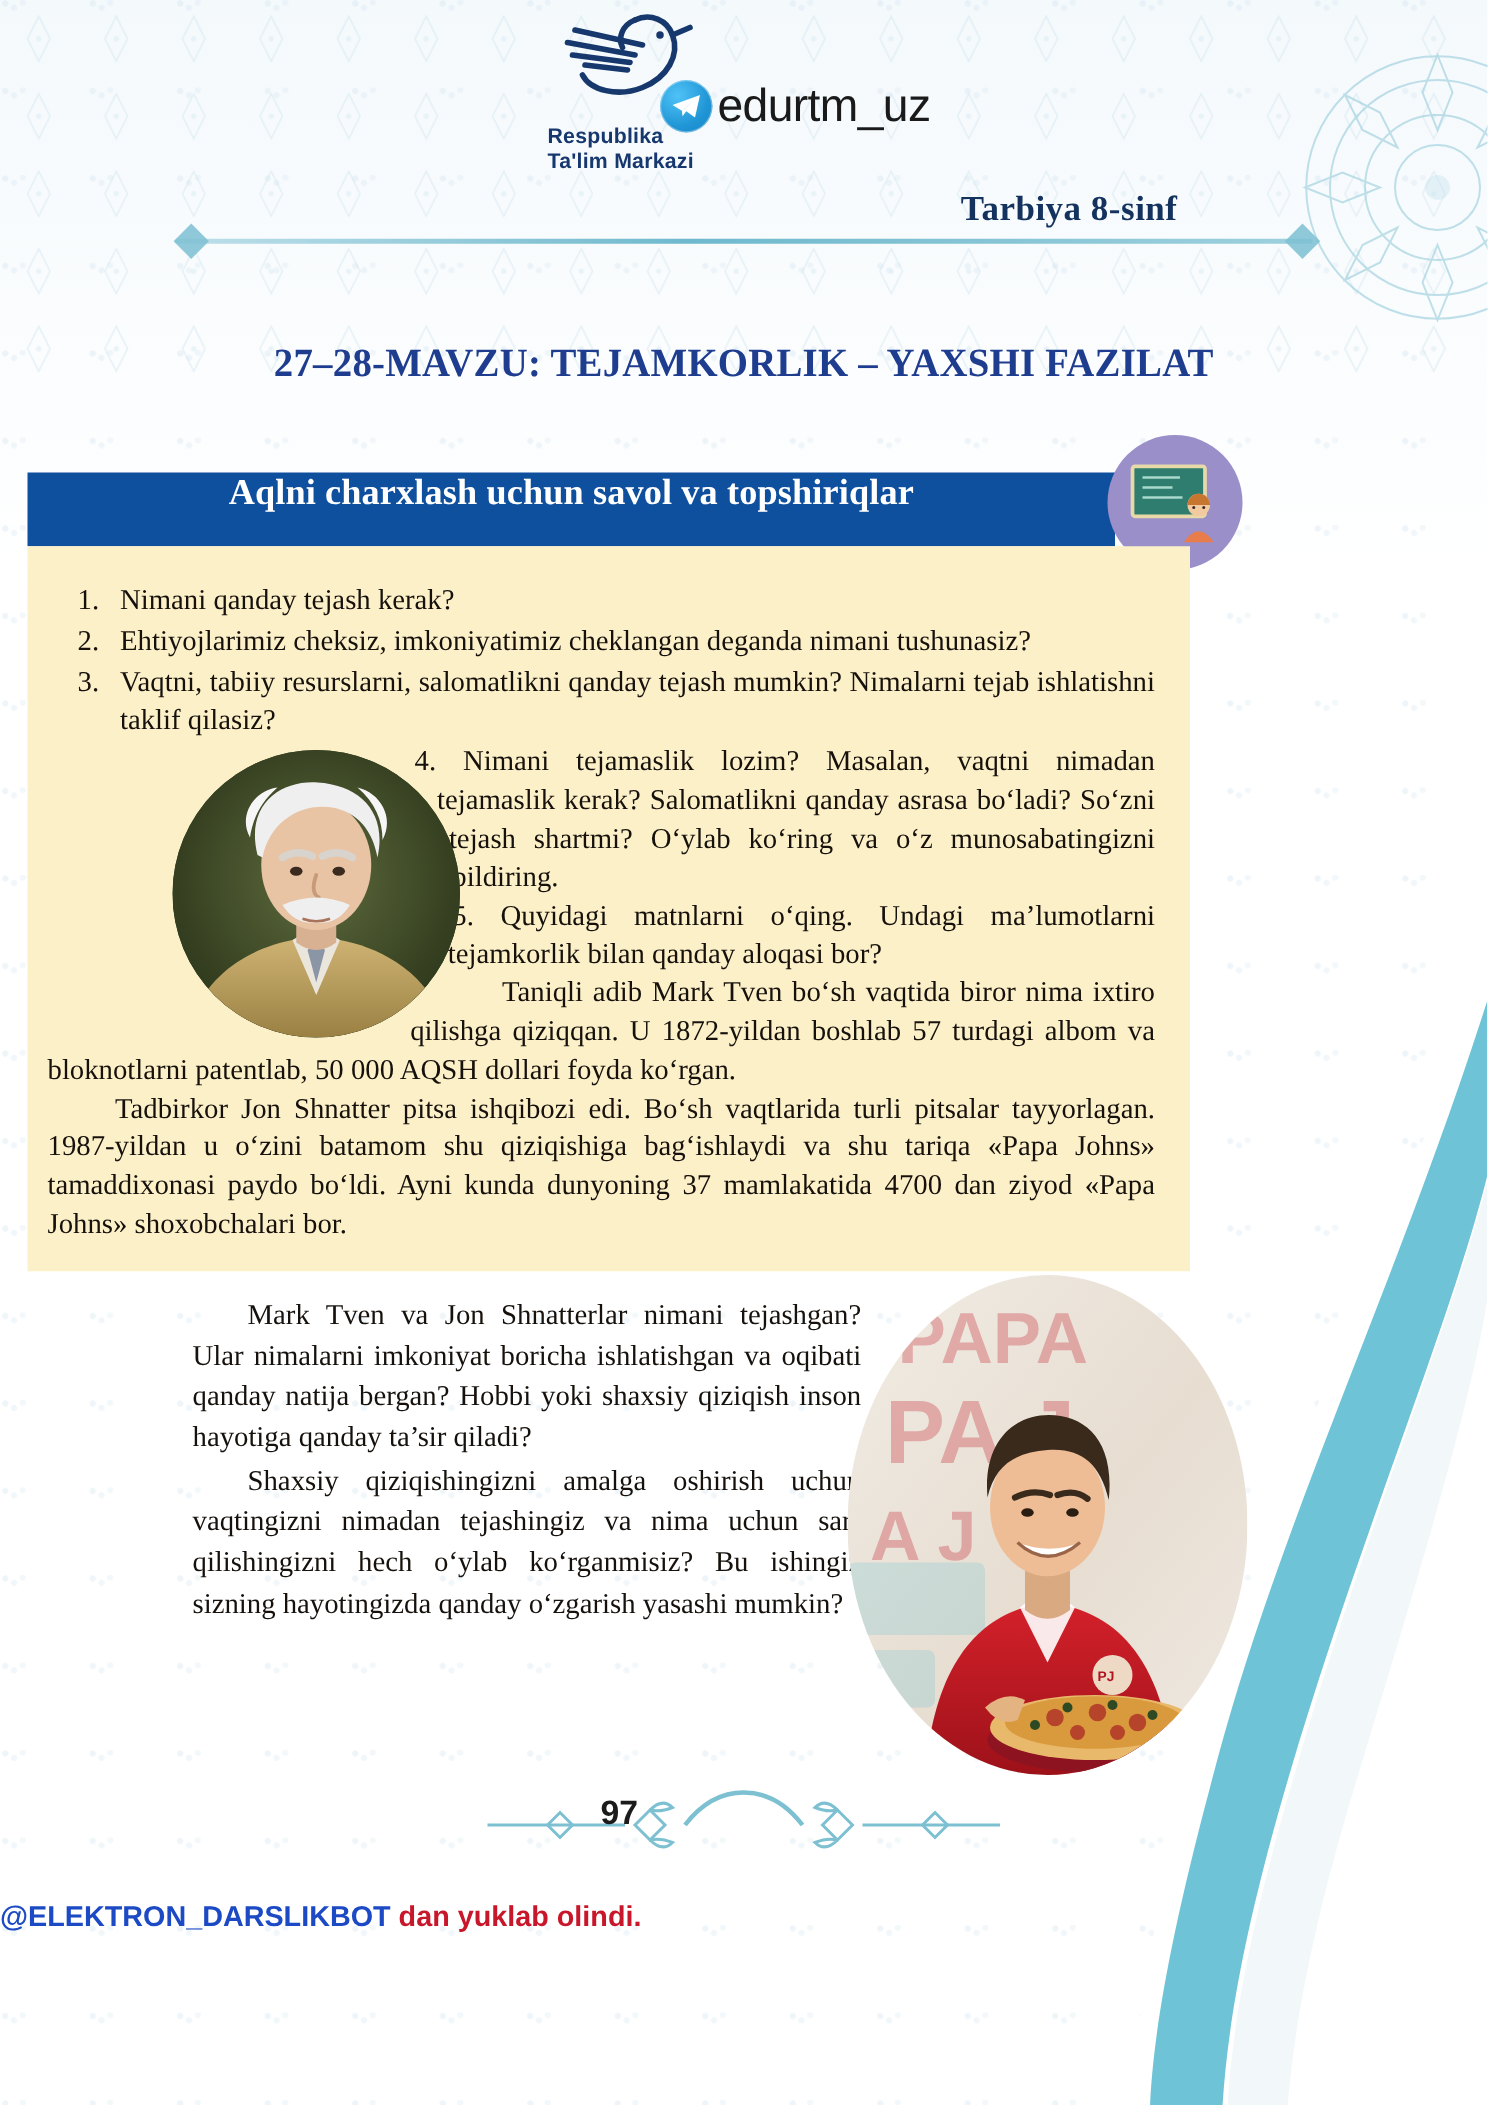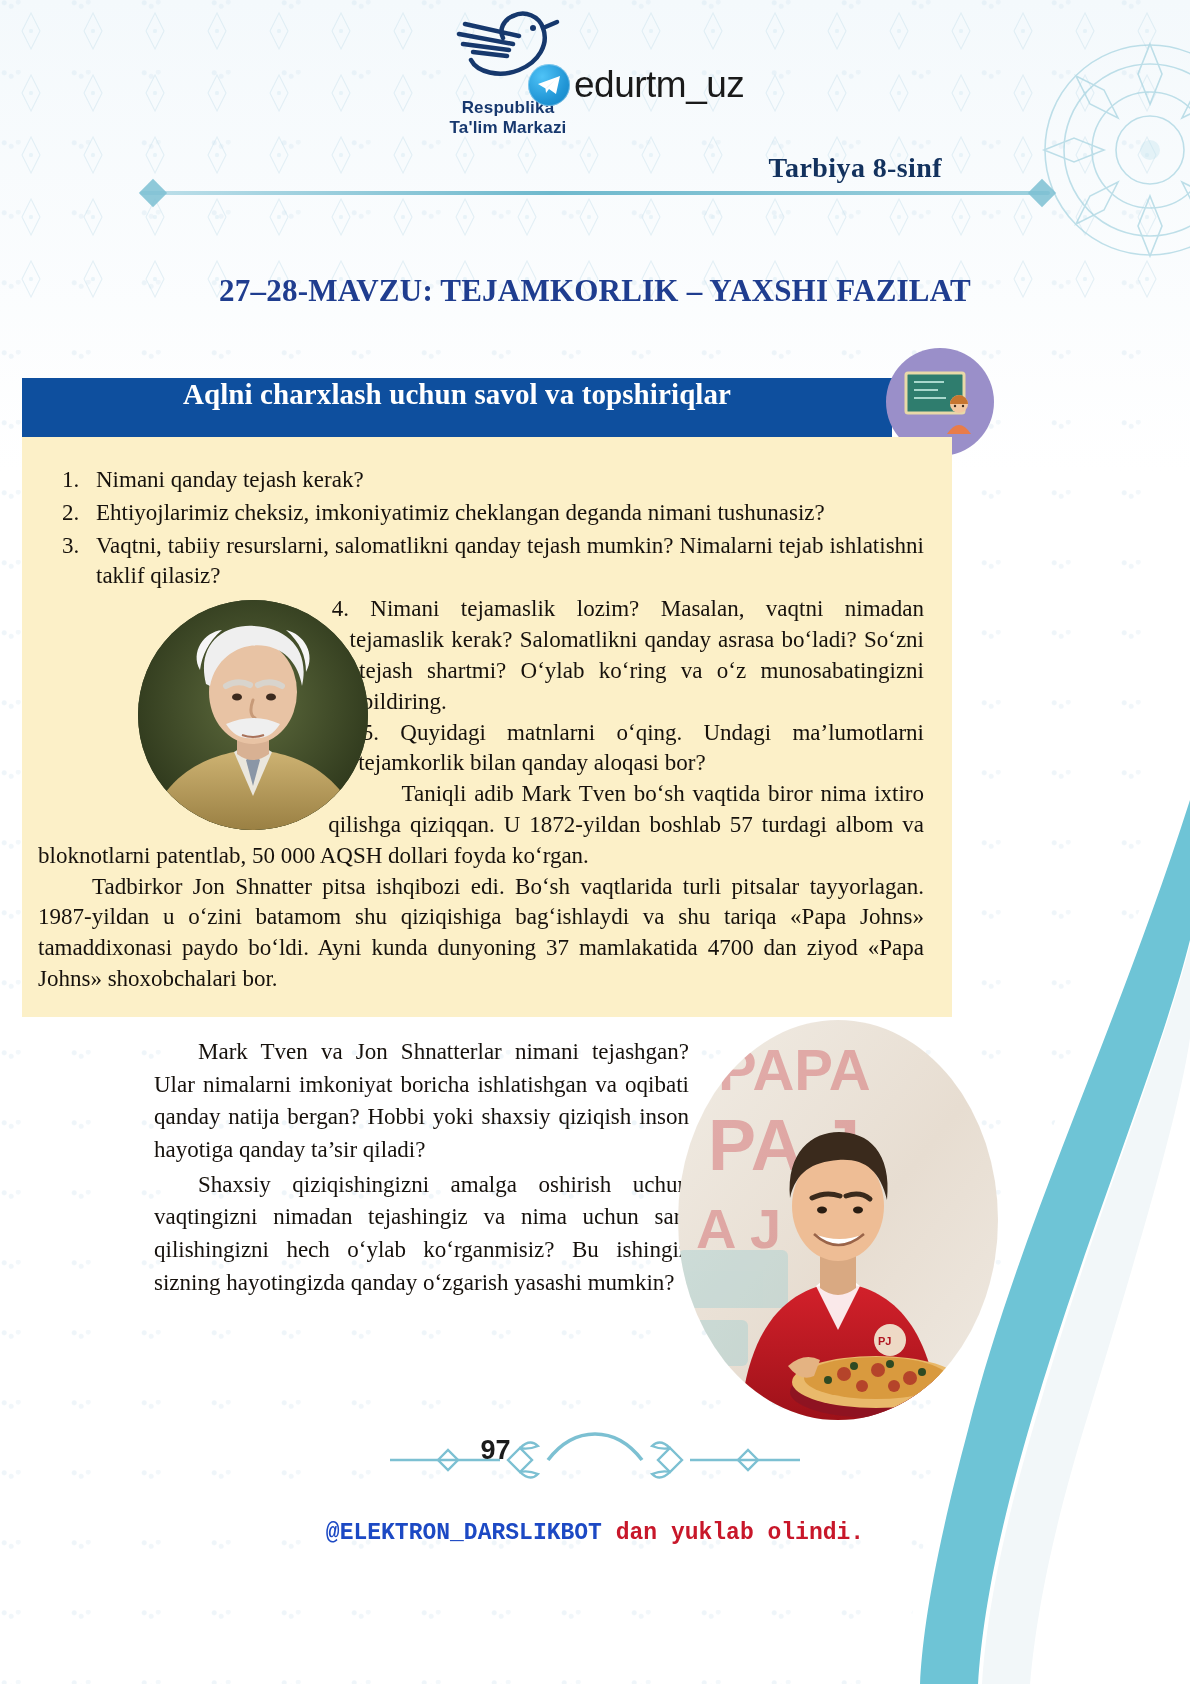--- a/index.html
+++ b/index.html
@@ -50,21 +50,21 @@
     right: 0; top: 770px;
     width: 330px; height: 915px;
   }
 
   
   .header-logo {
     position: absolute;
     left: 420px; top: 2px;
     width: 300px; height: 135px;
   }
-  .dove-wrap { position: absolute; left: 18px; top: 0; width: 140px; text-align: center; }
+  .dove-wrap { position: absolute; left: 18px; top: 0; width: 140px; }
   .logo-caption {
     font-family: "Liberation Sans", sans-serif;
     font-weight: bold;
     font-size: 17px;
     color: #17386e;
     line-height: 1.15;
     margin-top: 2px;
     letter-spacing: .2px;
   }
   .tg-wrap {
@@ -242,22 +242,21 @@
     text-align: center;
     font-family: "Liberation Sans", sans-serif;
     font-weight: bold;
     font-size: 27px;
     color: #1b1b1b;
   }
   .watermark {
     position: absolute;
     left: 0; top: 1520px;
     width: 1190px;
-    text-align: center;
-    font-family: Liberation Mono, monospace;
+    font-family: Liberation Sans, sans-serif;
     font-weight: bold;
     font-size: 23px;
     color: #c8172a;
   }
   .watermark .blue { color: #1c49c4; }
 </style>
 </head>
 <body>
 
 <div class="page-bg"></div>

